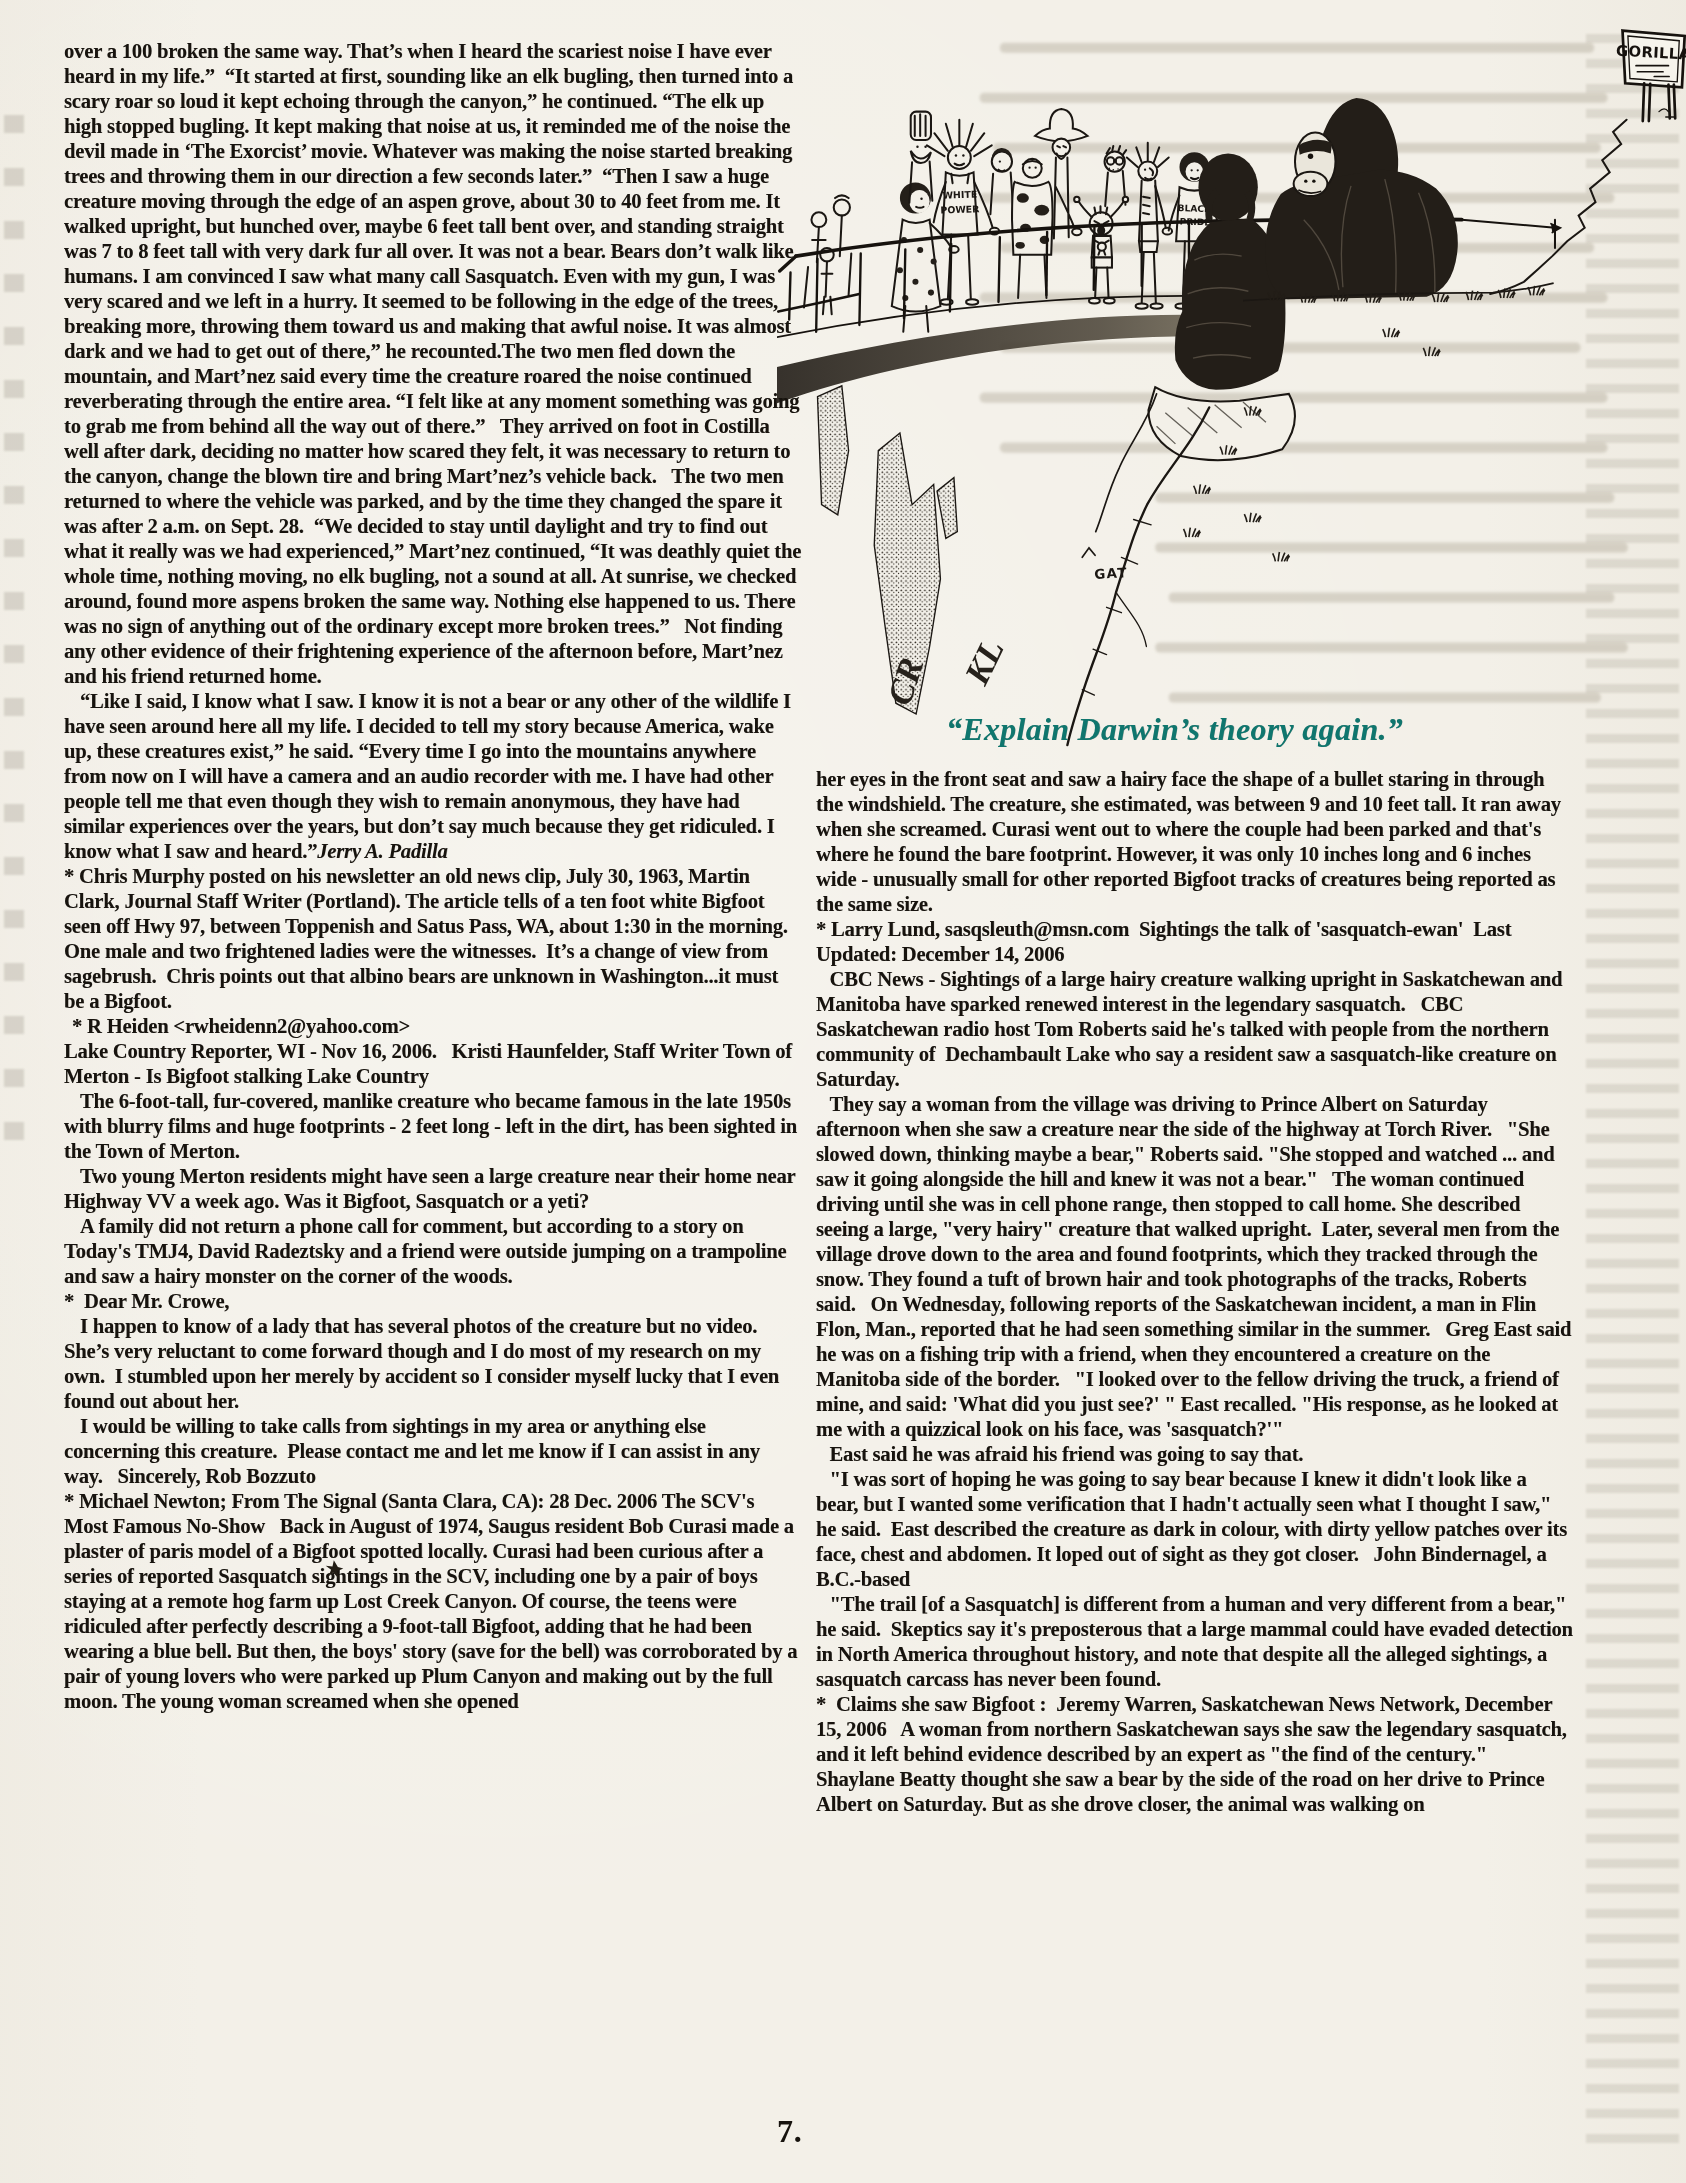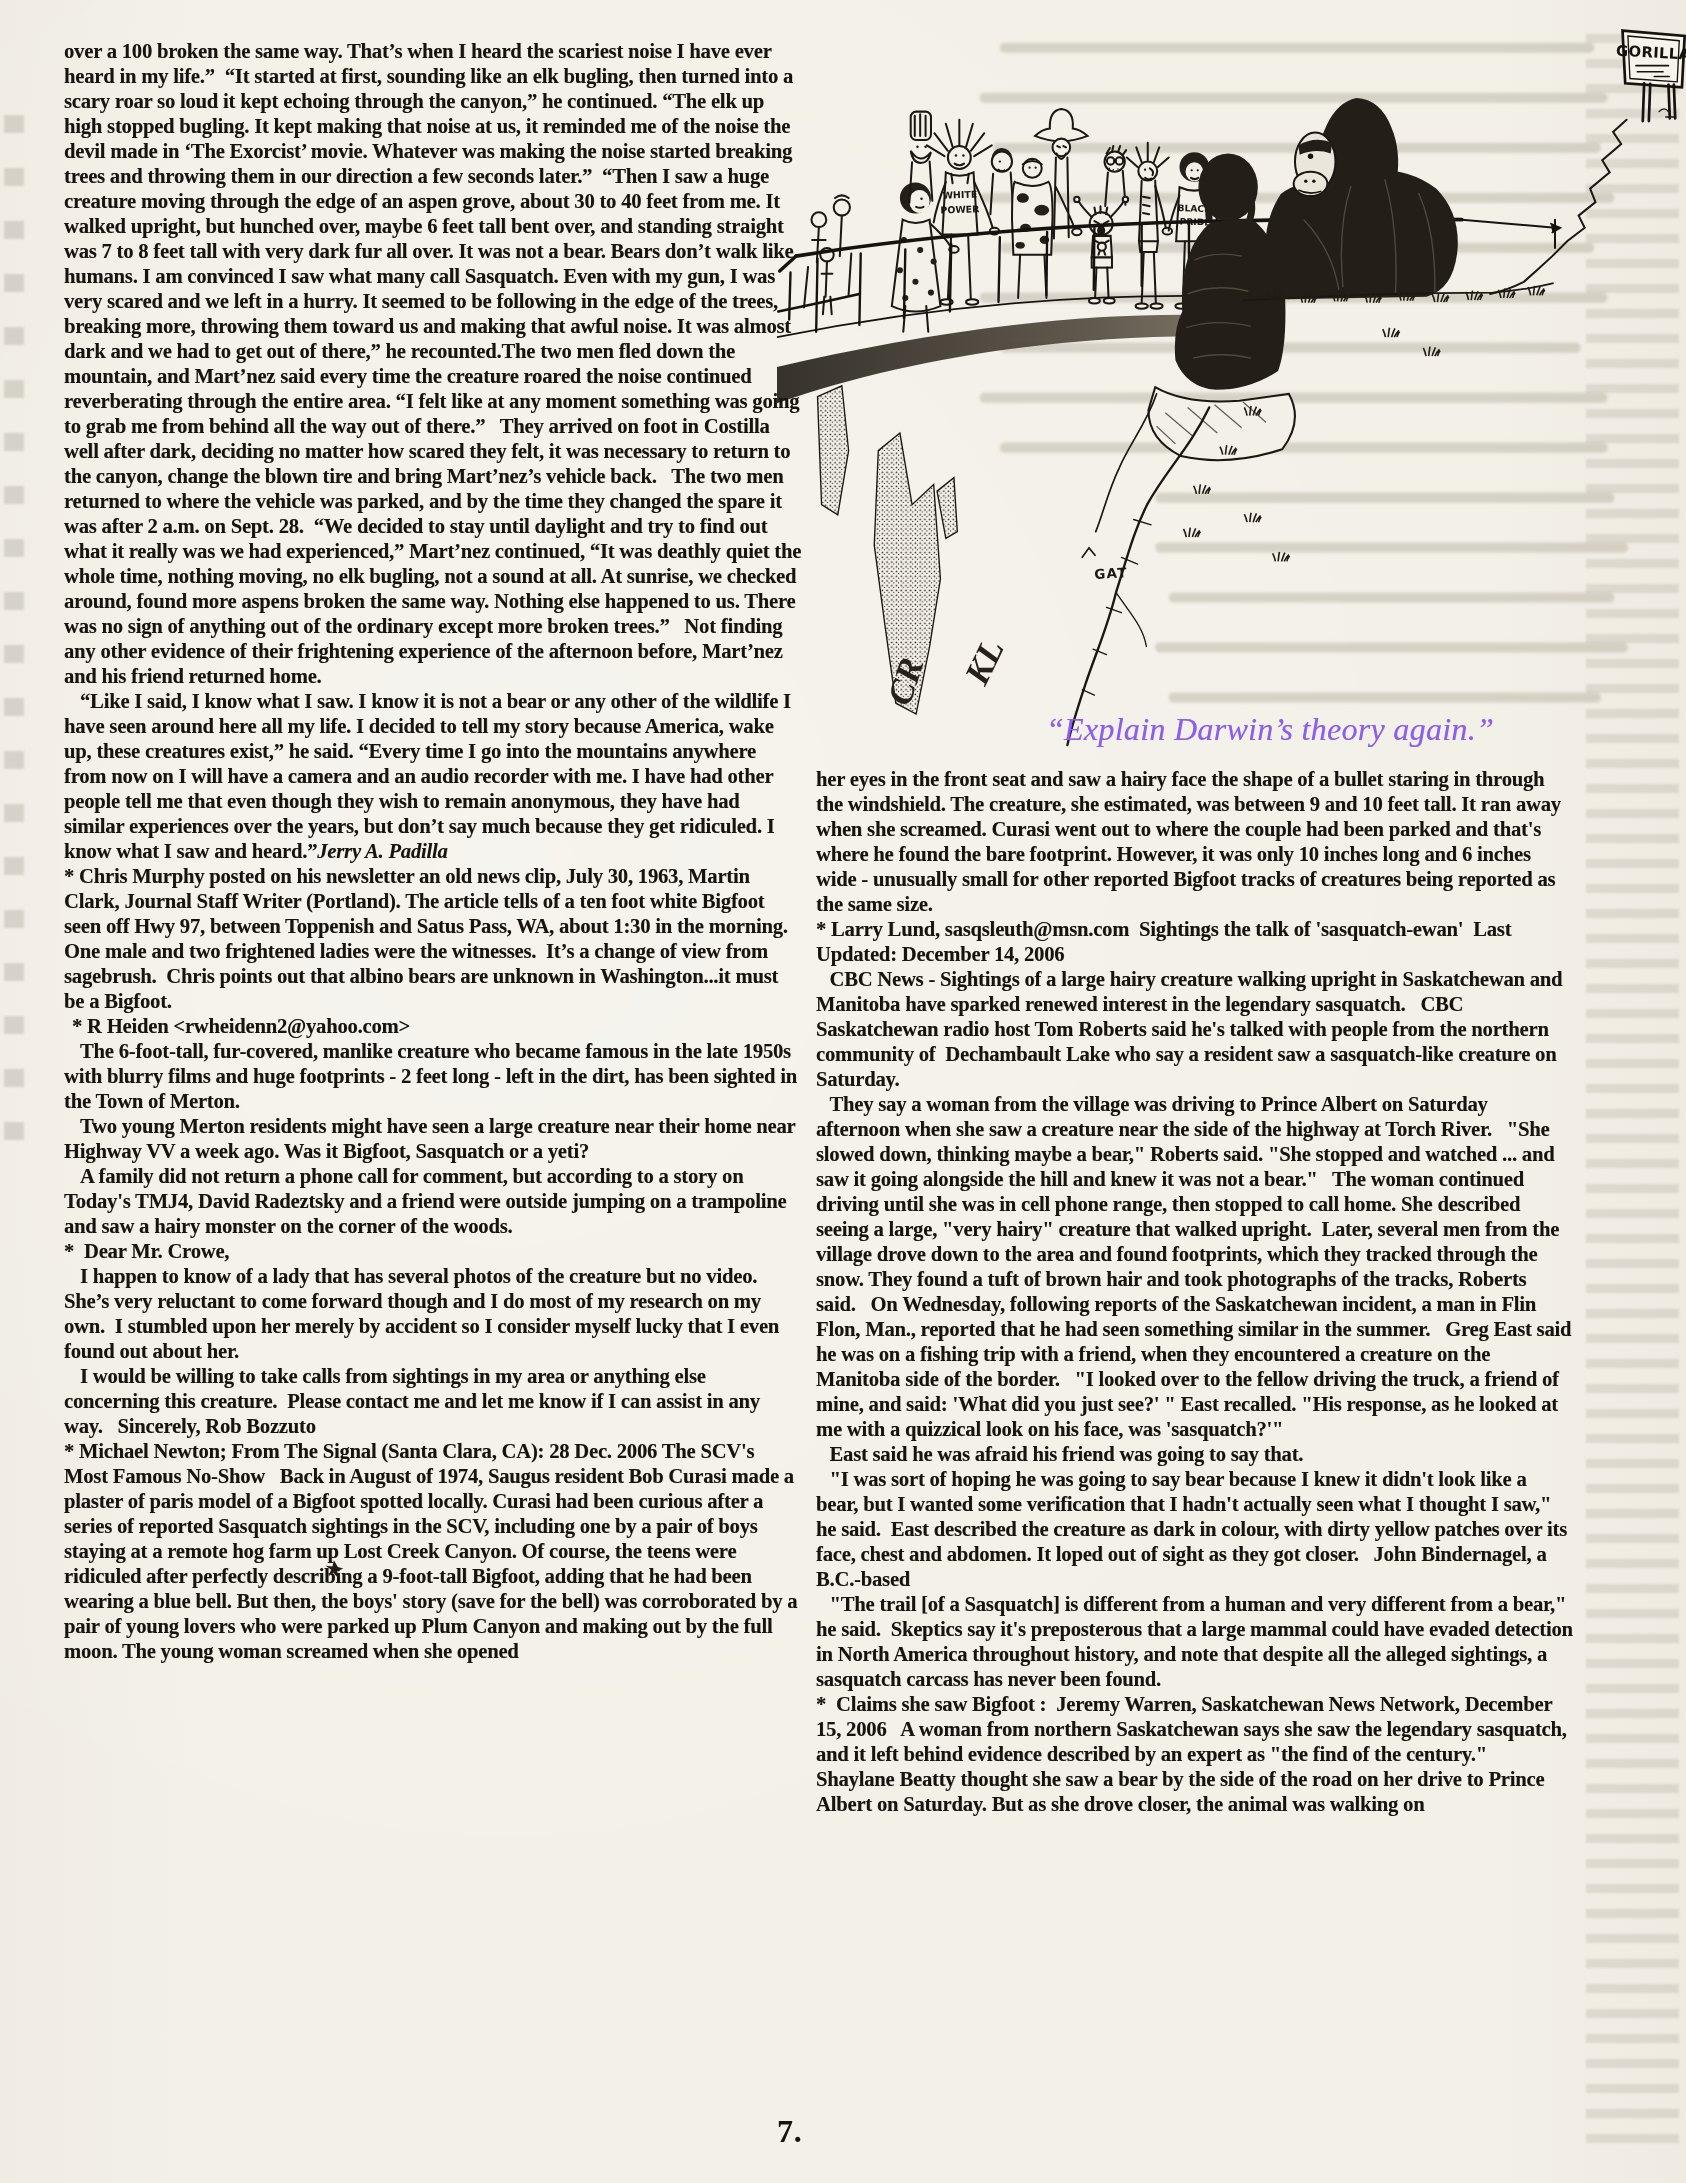--- a/index.html
+++ b/index.html
@@ -20,23 +20,23 @@
   p.bp{
     margin:0;font-size:20.6px;line-height:25px;font-weight:700;
     letter-spacing:-0.2px;
     text-shadow:0.3px 0.3px 0 rgba(23,19,14,0.35);
   }
   .g1{margin-top:25px}.g15{margin-top:38px}.g2{margin-top:50px}.g3{margin-top:76px}
   .ind{text-indent:16px}.ind-sm{text-indent:13.5px}
   em.author{font-style:italic;font-weight:700;}
   span.u{text-decoration-thickness:1.7px;text-underline-offset:2.7px;}
   .caption{
-    position:absolute;left:946px;top:711px;width:648px;text-align:center;
-    font-style:italic;font-weight:400;font-size:32px;letter-spacing:0.3px;
-    color:#8b5cf6;text-shadow:0.3px 0.3px 0 rgba(23,19,14,0.3);
+    position:absolute;left:946px;top:711px;width:648px;
+    font-style:italic;font-weight:700;font-size:32px;letter-spacing:0.3px;
+    color:#0f766e;text-shadow:0.3px 0.3px 0 rgba(23,19,14,0.3);
   }
   .page-number{
     position:absolute;left:777px;top:2113px;font-size:32px;font-weight:700;
     letter-spacing:0.7px;color:#17130e;
   }
   .cartoon-wrap{position:absolute;left:777px;top:17px;width:909px;height:743px;}
   .cartoon-wrap svg{width:100%;height:100%;display:block;}
   
   .bleed-right{
     position:absolute;left:1586px;top:34px;width:93px;height:2114px;
@@ -358,20 +358,21 @@
 </svg>
 </div>
 
 <div class="caption">“Explain Darwin’s theory again.”</div>
 
 <div class="col col-left">
   <p class="bp">over a 100 broken the same way. That’s when I heard the scariest noise I have ever heard in my life.”&nbsp; “It started at first, sounding like an elk bugling, then turned into a scary roar so loud it kept echoing through the canyon,” he continued. “The elk up high stopped bugling. It kept making that noise at us, it reminded me of the noise the devil made in ‘The Exorcist’ movie. Whatever was making the noise started breaking trees and throwing them in our direction a few seconds later.”&nbsp; “Then I saw a huge creature moving through the edge of an aspen grove, about 30 to 40 feet from me. It walked upright, but hunched over, maybe 6 feet tall bent over, and standing straight was 7 to 8 feet tall with very dark fur all over. It was not a bear. Bears don’t walk like humans. I am convinced I saw what many call Sasquatch. Even with my gun, I was very scared and we left in a hurry. It seemed to be following in the edge of the trees, breaking more, throwing them toward us and making that awful noise. It was almost dark and we had to get out of there,” he recounted.The two men fled down the mountain, and Mart’nez said every time the creature roared the noise continued reverberating through the entire area. “I felt like at any moment something was going to grab me from behind all the way out of there.”&nbsp;&nbsp; They arrived on foot in Costilla well after dark, deciding no matter how scared they felt, it was necessary to return to the canyon, change the blown tire and bring Mart’nez’s vehicle back.&nbsp;&nbsp; The two men returned to where the vehicle was parked, and by the time they changed the spare it was after 2 a.m. on Sept. 28.&nbsp; “We decided to stay until daylight and try to find out what it really was we had experienced,” Mart’nez continued, “It was deathly quiet the whole time, nothing moving, no elk bugling, not a sound at all. At sunrise, we checked around, found more aspens broken the same way. Nothing else happened to us. There was no sign of anything out of the ordinary except more broken trees.”&nbsp;&nbsp; Not finding any other evidence of their frightening experience of the afternoon before, Mart’nez and his friend returned home.</p>
   <p class="bp g1 ind"><span>“Like I said, I know what I saw. I know it is not a bear or any other of the wildlife I have seen around here all my life. I decided to tell my story because America, wake up, these creatures exist,” he said. “Every time I go into the mountains anywhere from now on I will have a camera and an audio recorder with me. I have had other people tell me that even though they wish to remain anonymous, they have had similar experiences over the years, but don’t say much because they get ridiculed. I know what I saw and heard.”</span><em class="author">Jerry A. Padilla</em></p>
   <p class="bp g2">* Chris Murphy posted on his newsletter an old news clip, July 30, 1963, Martin Clark, Journal Staff Writer (Portland). The article tells of a ten foot white Bigfoot seen off Hwy 97, between Toppenish and Satus Pass, WA, about 1:30 in the morning. One male and two frightened ladies were the witnesses.&nbsp; It’s a change of view from sagebrush.&nbsp; Chris points out that albino bears are unknown in Washington...it must be a Bigfoot.</p>
   <p class="bp g3" style="text-indent:8px">* R Heiden &lt;rwheidenn2@yahoo.com&gt;</p>
+  <p class="bp">Lake Country Reporter, WI - Nov 16, 2006.&nbsp;&nbsp; Kristi Haunfelder, Staff Writer Town of Merton - Is Bigfoot stalking Lake Country</p>
   <p class="bp ind">The 6-foot-tall, fur-covered, manlike creature who became famous in the late 1950s with blurry films and huge footprints - 2 feet long - left in the dirt, has been sighted in the Town of Merton.</p>
   <p class="bp ind">Two young Merton residents might have seen a large creature near their home near Highway VV a week ago. Was it Bigfoot, Sasquatch or a yeti?</p>
   <p class="bp ind">A family did not return a phone call for comment, but according to a story on Today's TMJ4, David Radeztsky and a friend were outside jumping on a trampoline and saw a hairy monster on the corner of the woods.</p>
   <p class="bp g3">*&nbsp; Dear Mr. Crowe,</p>
   <p class="bp ind">I happen to know of a lady that has several photos of the creature but no video.&nbsp; She’s very reluctant to come forward though and I do most of my research on my own.&nbsp; I stumbled upon her merely by accident so I consider myself lucky that I even found out about her.</p>
   <p class="bp ind">I would be willing to take calls from sightings in my area or anything else concerning this creature.&nbsp; Please contact me and let me know if I can assist in any way.&nbsp;&nbsp; Sincerely, Rob Bozzuto</p>
   <p class="bp g3">* Michael Newton; From The Signal (Santa Clara, CA): 28 Dec. 2006 The SCV's Most Famous No-Show&nbsp;&nbsp; Back in August of 1974, Saugus resident Bob Curasi made a plaster of paris model of a Bigfoot spotted locally. Curasi had been curious after a series of reported Sasquatch sightings in the SCV, including one by a pair of boys staying at a remote hog farm up Lost Creek Canyon. Of course, the teens were ridiculed after perfectly describing a 9-foot-tall Bigfoot, adding that he had been wearing a blue bell. But then, the boys' story (save for the bell) was corroborated by a pair of young lovers who were parked up Plum Canyon and making out by the full moon. The young woman screamed when she opened</p>
 </div>
 
 <div class="col col-right">

